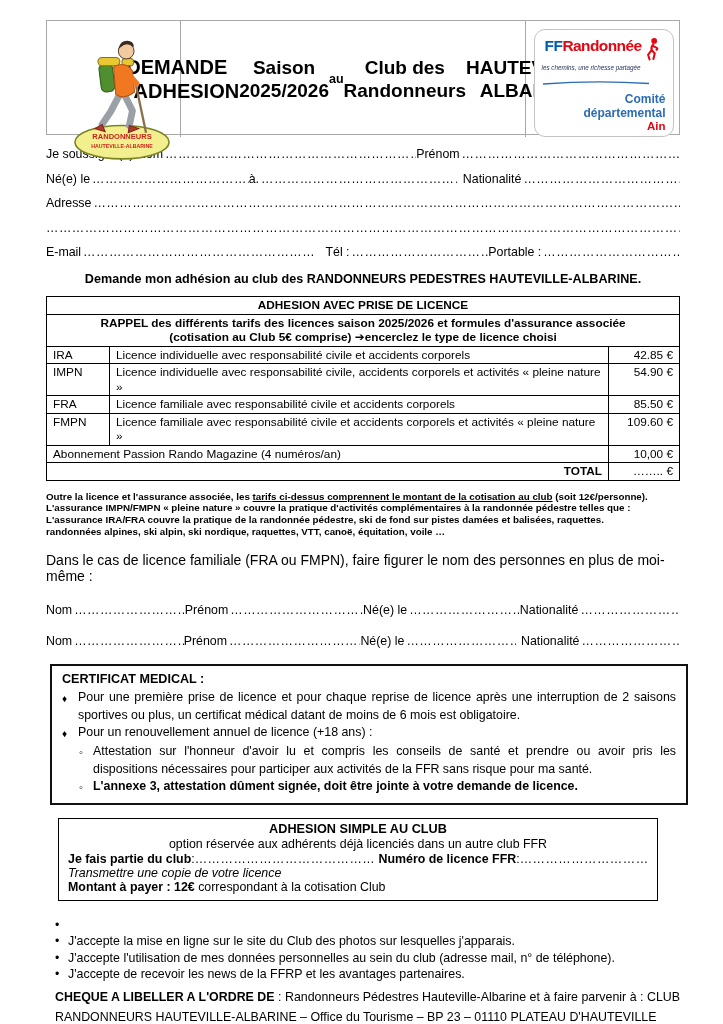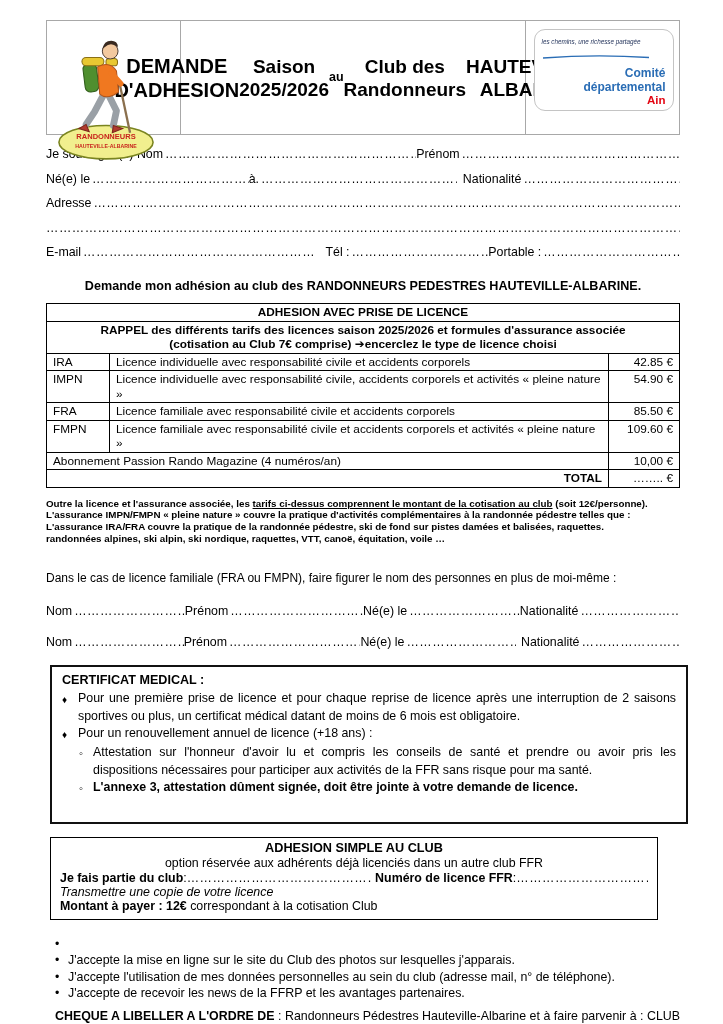--- a/index.html
+++ b/index.html
@@ -10,71 +10,71 @@
   }
   .content{padding:0 43px 0 46px;}
 
   
   .hdr{
     display:grid;grid-template-columns:134px 345px 155px;
     border:1px solid #a8a8a8;margin-top:20px;height:113px;
   }
   .hdr-cell{border-right:1px solid #a8a8a8;position:relative;}
   .hdr-cell:last-child{border-right:none;}
-  .logo-wrap{position:absolute;left:4px;top:4px;width:110px;height:136px;z-index:2;}
+  .logo-wrap{position:absolute;left:20px;top:4px;width:110px;height:136px;z-index:2;}
   .hdr-title{display:flex;flex-direction:row;justify-content:center;align-items:center;text-align:center;height:100%;}
   .t1{font-size:20px;font-weight:bold;line-height:24px;}
   .t2{font-size:19px;font-weight:bold;line-height:23px;}
   .t3{font-size:12.5px;font-weight:bold;line-height:15px;}
   .ffr-box{
     width:124px;margin:8px auto 0 auto;border:1px solid #c4c4c4;border-radius:11px;
     padding:7px 7px 4px 7px;background:#fff;
   }
   .ffr-line{display:flex;align-items:flex-start;justify-content:center;}
   .ffr-ff{color:#0060a9;font-weight:bold;font-size:15.5px;letter-spacing:-0.5px;}
   .ffr-name{color:#e30613;font-weight:bold;font-size:15.5px;letter-spacing:-0.6px;}
   .ffr-tag{font-size:6.3px;font-style:italic;color:#25355c;margin-top:1px;white-space:nowrap;}
   .ffr-committee{color:#2a6db5;font-size:12px;text-align:right;margin-top:3px;font-weight:bold;}
   .ffr-dept{color:#e30613;font-size:11.5px;font-weight:bold;text-align:right;line-height:12px;}
 
   
   .fline{display:flex;align-items:baseline;font-size:12.4px;margin-top:10.5px;white-space:nowrap;}
   .fline .lbl{flex:0 0 auto;margin-right:2px;}
   .dots{overflow:hidden;white-space:nowrap;letter-spacing:0.5px;color:#000;}
   .dots.grow{flex:1 1 0;min-width:0;}
-  .memb{font-size:12.6px;font-weight:bold;text-align:center;margin-top:20px;}
+  .memb{font-size:12.6px;font-weight:bold;text-align:center;margin-top:13px;}
 
   
   table.lic{border-collapse:collapse;width:100%;margin-top:10px;}
   table.lic td{border:1px solid #000;font-size:11.8px;padding:1px 6px;vertical-align:top;line-height:14.5px;}
   td.tab-title{font-size:13px;font-weight:bold;text-align:center;padding:2px;}
   td.tab-sub{font-weight:bold;text-align:center;font-size:12px;line-height:15px;padding:1px 4px;}
   td.code{width:50px;}
   td.price{width:58px;text-align:right;padding-right:5px;white-space:nowrap;}
   td.mag{padding-left:6px;}
   td.total-lbl{text-align:right;font-weight:bold;padding-right:8px;}
 
   
   .notes{margin-top:10px;font-size:9.8px;font-weight:bold;line-height:11.9px;}
   .u{text-decoration:underline;}
 
-  .family-intro{margin-top:26px;font-size:12px;}
-
-  
-  .cert{border:2px solid #111;margin:16px -8px 0 4px;padding:6px 10px 24px 10px;}
+  .family-intro{margin-top:14px;font-size:14px;}
+
+  
+  .cert{border:2px solid #111;margin:16px -8px 0 4px;padding:6px 10px 6px 10px;}
   .cert-title{font-weight:bold;font-size:12.6px;margin-bottom:3px;}
   .crow{display:flex;font-size:12.4px;line-height:17.6px;}
   .crow .mk{flex:0 0 16px;font-size:10px;padding-top:1px;}
   .crow .tx{flex:1;text-align:justify;}
   .crow.sub{margin-left:17px;}
   .crow.sub .mk{flex:0 0 14px;font-size:11px;}
   .bold{font-weight:bold;}
 
   
-  .simple{border:1.5px solid #000;margin:13px 22px 0 4px;padding:3px 9px 6px 9px;font-size:12.4px;}
+  .simple{border:1.5px solid #000;margin:13px 22px 0 12px;padding:3px 9px 6px 9px;font-size:12.4px;}
   .simple .bx-title{text-align:center;font-weight:bold;font-size:12.7px;}
   .simple .bx-sub{text-align:center;margin-top:1px;}
   .italic{font-style:italic;}
   .sline{display:flex;align-items:flex-start;white-space:nowrap;margin-top:1px;}
 
   
   .blist{margin-top:16px;padding-left:9px;}
   .brow{display:flex;font-size:12.4px;line-height:16.6px;}
   .brow .mk{flex:0 0 13px;}
   .cheque{margin-top:4px;padding-left:9px;font-size:12.4px;line-height:20px;text-align:justify;}
@@ -122,20 +122,28 @@
           <div class="t1">DEMANDE D'ADHESION</div>
           <div class="t2">Saison 2025/2026</div>
           <div class="t3">au</div>
           <div class="t2">Club des Randonneurs</div>
           <div class="t2">HAUTEVILLE-ALBARINE</div>
         </div>
       </div>
 
       <div class="hdr-cell">
         <div class="ffr-box">
+          <div class="ffr-line">
+            <span class="ffr-ff">FF</span>
+              <span class="ffr-name">Randonnée</span>
+            <svg width="20" height="26" viewBox="0 0 22 30" style="margin-left:1px">
+              <circle cx="13.5" cy="4.5" r="3.3" fill="#e30613"></circle>
+              <path d="M12.5 8.5 C10.5 10.5 9.8 12.5 10.6 15 M11.5 10 L16.5 12.5 C17.5 13 17.3 14.4 16.2 14.6 M10.6 15 L6.5 20.5 L8.2 26 M10.6 15 L14.2 19 L12.6 25.5" fill="none" stroke="#e30613" stroke-width="2.4" stroke-linecap="round" stroke-linejoin="round"></path>
+            </svg>
+          </div>
           <div class="ffr-tag">les chemins, une richesse partagée</div>
           <svg width="108" height="4" viewBox="0 0 108 4">
             <path d="M1 3 Q54 -1 107 2.5" fill="none" stroke="#2a6db5" stroke-width="1.3"></path>
           </svg>
           <div class="ffr-committee">Comité départemental</div>
           <div class="ffr-dept">Ain</div>
         </div>
       </div>
     </div>
 
@@ -173,21 +181,21 @@
     </div>
 
     <table class="lic">
       <tbody>
           <tr>
         <td colspan="3" class="tab-title">ADHESION AVEC PRISE DE LICENCE</td>
       </tr>
       <tr>
         <td colspan="3" class="tab-sub">
           <div>RAPPEL des différents tarifs des licences saison 2025/2026 et formules d'assurance associée</div>
-          <div>(cotisation au Club 7€ comprise) ➔encerclez le type de licence choisi</div>
+          <div>(cotisation au Club 5€ comprise) ➔encerclez le type de licence choisi</div>
         </td>
       </tr>
       <tr>
         <td class="code">IRA</td>
         <td>Licence individuelle avec responsabilité civile et accidents corporels</td>
         <td class="price">42.85 €</td>
       </tr>
       <tr>
         <td class="code">IMPN</td>
         <td>Licence individuelle avec responsabilité civile, accidents corporels et activités « pleine nature »</td>

